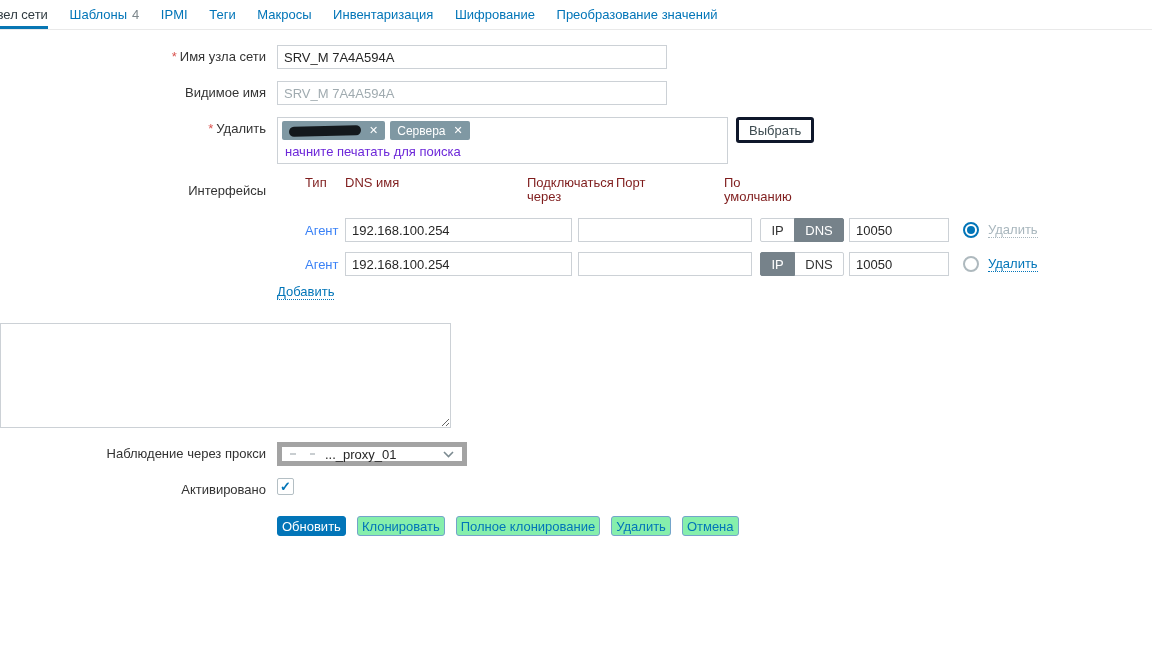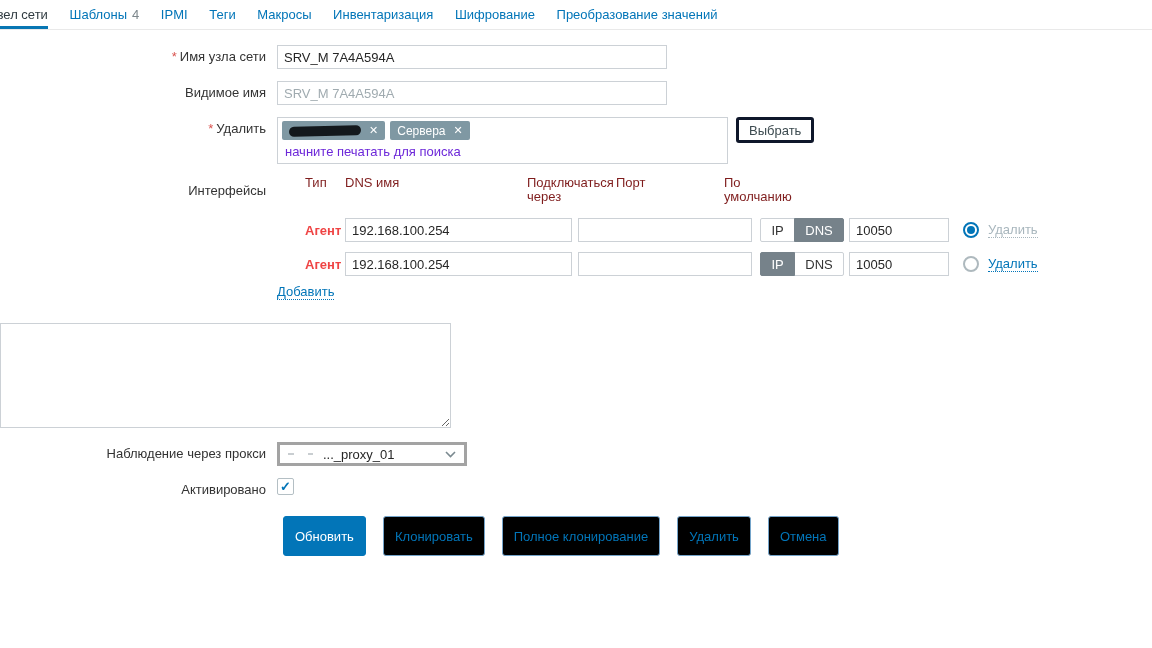--- a/index.html
+++ b/index.html
@@ -48,21 +48,21 @@
   .if-block { padding-left:28px; }
   .if-header { display:flex; align-items:flex-start; min-height:30px; margin-bottom:12px;
                color:#7f1d1d; line-height:14px; }
   .c-type { width:40px; flex:none; }
   .c-ip   { width:227px; flex:none; margin-right:6px; }
   .c-dns  { width:174px; flex:none; margin-right:8px; }
   .c-tgl  { width:84px;  flex:none; margin-right:5px; }
   .c-port { width:100px; flex:none; margin-right:8px; }
   .c-def  { flex:none; }
   .if-row { display:flex; align-items:center; margin-bottom:10px; }
-  .if-row .c-type { color:#ef4444;font-weight:bold; }
+  .if-row .c-type { color:#3b82f6; }
   .toggle { display:flex; }
   .tbtn { height:24px; border:1px solid #ccd1d6; background:#fff; color:#333;
           font:13px "Liberation Sans", sans-serif; display:flex; align-items:center;
           justify-content:center; cursor:pointer; }
   .tbtn.ip { width:38px; border-radius:2px 0 0 2px; }
   .tbtn.dns { width:54px; margin-left:-1px; border-radius:0 2px 2px 0; }
   .tbtn.selected { background:#76828a; border-color:#76828a; color:#fff; z-index:1; }
   .radio { width:16px; height:16px; border-radius:50%; border:2px solid #aeb9be;
            background:#fff; margin:0 9px 0 6px; position:relative; cursor:pointer; flex:none; }
   .radio.checked { border-color:#0275b8; }
@@ -70,39 +70,39 @@
                           background:#0275b8; }
   .link-dotted { color:#0275b8; text-decoration:none; border-bottom:1px dotted #0275b8;
                  cursor:pointer; line-height:15px; }
   .link-dotted.disabled { color:#a8b6bd; border-bottom-color:#a8b6bd; }
   .add-row { margin-top:-2px; margin-bottom:12px; }
 
   textarea.desc { width:451px; height:105px; border:1px solid #ccd1d6; resize:both;
                   font:13px "Liberation Sans", sans-serif; padding:4px 6px; color:#262626; }
   .desc-row { margin-bottom:14px; }
 
-  .selectbox { width:190px; height:24px; border:3px solid #a3a3a3; background:#fff;
+  .selectbox { width:190px; height:24px; border:5px solid #a3a3a3; background:#fff;
                display:flex; align-items:center; padding:0 8px; color:#262626;
                cursor:pointer; }
   .faint-marks { display:flex; align-items:center; gap:14px; margin-right:10px; }
   .faint-marks i { display:block; background:#c9ced1; }
   .fm1 { width:6px; height:2px; }
   .fm2 { width:5px; height:2px; }
   .selectbox .chev { margin-left:auto; flex:none; }
 
   .checkbox { width:17px; height:17px; border:1px solid #b4bfc4; border-radius:2px;
               background:#fff; display:flex; align-items:center; justify-content:center;
               color:#0275b8; font-weight:bold; font-size:13px; line-height:1; cursor:pointer; }
   .check-row { margin-bottom:14px; }
 
   .footer { display:flex; gap:11px; margin-left:277px; }
-  .btn { height:40px; padding:0 11px; border-radius:3px; cursor:pointer;
-         font:13px "Liberation Sans", sans-serif;margin-left:6px; }
+  .btn { height:20px; padding:0 4px; border-radius:3px; cursor:pointer;
+         font:13px "Liberation Sans", sans-serif; }
   .btn-primary { background:#0275b8; border:1px solid #0275b8; color:#fff; }
-  .btn-outline { background:#000000; border:1px solid #74a4ca; color:#0275b8; }
+  .btn-outline { background:#86efac; border:1px solid #74a4ca; color:#0275b8; }
 </style>
 </head>
 <body>
 
 <div class="tabbar">
   <a class="tab first active">Узел сети</a>
   <a class="tab"><span>Шаблоны</span><span class="count">4</span></a>
   <a class="tab">IPMI</a>
   <a class="tab">Теги</a>
   <a class="tab">Макросы</a>

